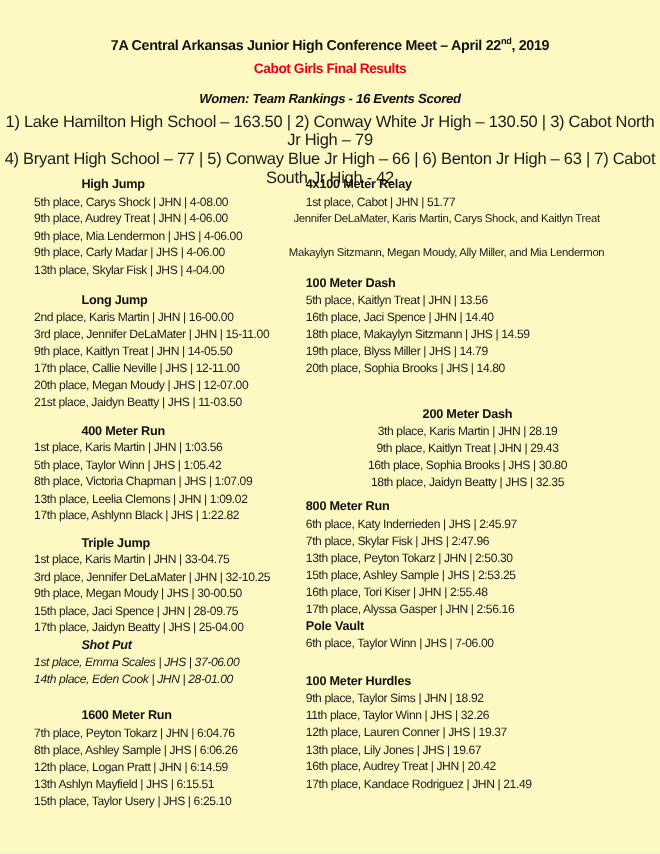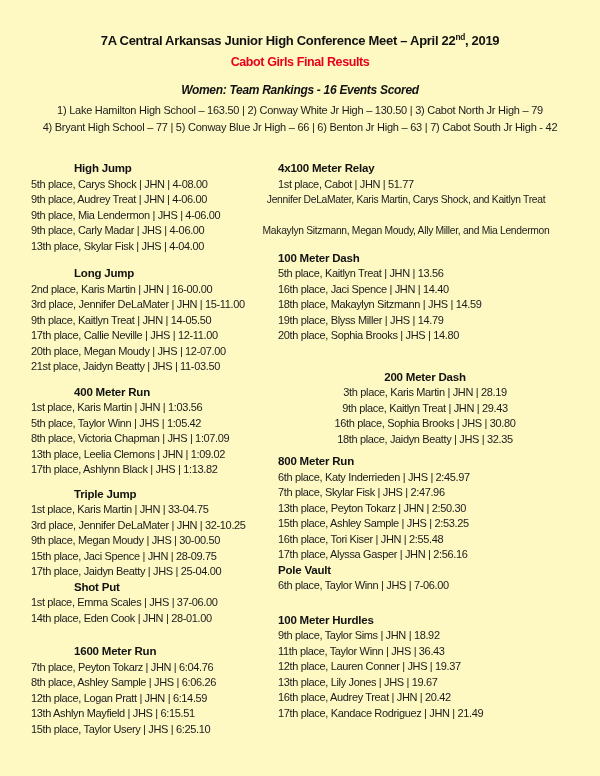--- a/index.html
+++ b/index.html
@@ -36,21 +36,21 @@
   .rankings-heading {
     font-size: 12px;
     font-weight: bold;
     letter-spacing: -0.3px;
     line-height: 17px;
     margin-top: 10px;
     color: #111111;
     font-style: italic;
   }
   .rankings-line {
-    font-size: 11px;
+    font-size: 15px;
     letter-spacing: -0.25px;
     line-height: 17px;
     color: #1b1b1b;
   }
   .rankings-line.first { margin-top: 3px; }
   
   .col {
     position: absolute;
     top: 161px;
   }
@@ -77,21 +77,21 @@
     text-align: center;
     white-space: nowrap;
   }
   .blank-line { line-height: 15.5px; }
   .col-right .event-heading,
   .col-right .entry-line { padding-left: 38px; }
   
   #sec-long-jump          { margin-top: 12px; }
   #sec-400-meter-run      { margin-top: 10px; }
   #sec-triple-jump        { margin-top: 9px;  }
-  #sec-shot-put           { margin-top: 0;    }
+  #sec-shot-put           { margin-top: 0; font-style: italic;    }
   #sec-1600-meter-run     { margin-top: 18px; }
   #sec-100-meter-dash     { margin-top: 12px; }
   #sec-200-meter-dash     { margin-top: 26px; text-align: center; }
   #sec-800-meter-run      { margin-top: 7px;  }
   #sec-pole-vault         { margin-top: 0;    }
   #sec-100-meter-hurdles  { margin-top: 19px; }
 </style>
 </head>
 <body>
 
@@ -122,21 +122,21 @@
         <div class="entry-line">17th place, Callie Neville | JHS | 12-11.00</div>
         <div class="entry-line">20th place, Megan Moudy | JHS | 12-07.00</div>
         <div class="entry-line">21st place, Jaidyn Beatty | JHS | 11-03.50</div>
       </div>
       <div class="section" id="sec-400-meter-run">
         <div class="event-heading">400 Meter Run</div>
         <div class="entry-line">1st place, Karis Martin | JHN | 1:03.56</div>
         <div class="entry-line">5th place, Taylor Winn | JHS | 1:05.42</div>
         <div class="entry-line">8th place, Victoria Chapman | JHS | 1:07.09</div>
         <div class="entry-line">13th place, Leelia Clemons | JHN | 1:09.02</div>
-        <div class="entry-line">17th place, Ashlynn Black | JHS | 1:13.82</div>
+        <div class="entry-line">17th place, Ashlynn Black | JHS | 1:22.82</div>
       </div>
       <div class="section" id="sec-triple-jump">
         <div class="event-heading">Triple Jump</div>
         <div class="entry-line">1st place, Karis Martin | JHN | 33-04.75</div>
         <div class="entry-line">3rd place, Jennifer DeLaMater | JHN | 32-10.25</div>
         <div class="entry-line">9th place, Megan Moudy | JHS | 30-00.50</div>
         <div class="entry-line">15th place, Jaci Spence | JHN | 28-09.75</div>
         <div class="entry-line">17th place, Jaidyn Beatty | JHS | 25-04.00</div>
       </div>
       <div class="section" id="sec-shot-put">
@@ -185,21 +185,21 @@
         <div class="entry-line">16th place, Tori Kiser | JHN | 2:55.48</div>
         <div class="entry-line">17th place, Alyssa Gasper | JHN | 2:56.16</div>
       </div>
       <div class="section" id="sec-pole-vault">
         <div class="event-heading">Pole Vault</div>
         <div class="entry-line">6th place, Taylor Winn | JHS | 7-06.00</div>
       </div>
       <div class="section" id="sec-100-meter-hurdles">
         <div class="event-heading">100 Meter Hurdles</div>
         <div class="entry-line">9th place, Taylor Sims | JHN | 18.92</div>
-        <div class="entry-line">11th place, Taylor Winn | JHS | 36.43</div>
+        <div class="entry-line">11th place, Taylor Winn | JHS | 32.26</div>
         <div class="entry-line">12th place, Lauren Conner | JHS | 19.37</div>
         <div class="entry-line">13th place, Lily Jones | JHS | 19.67</div>
         <div class="entry-line">16th place, Audrey Treat | JHN | 20.42</div>
         <div class="entry-line">17th place, Kandace Rodriguez | JHN | 21.49</div>
       </div>
     </div>
 
 </div>
 
 </body></html>

